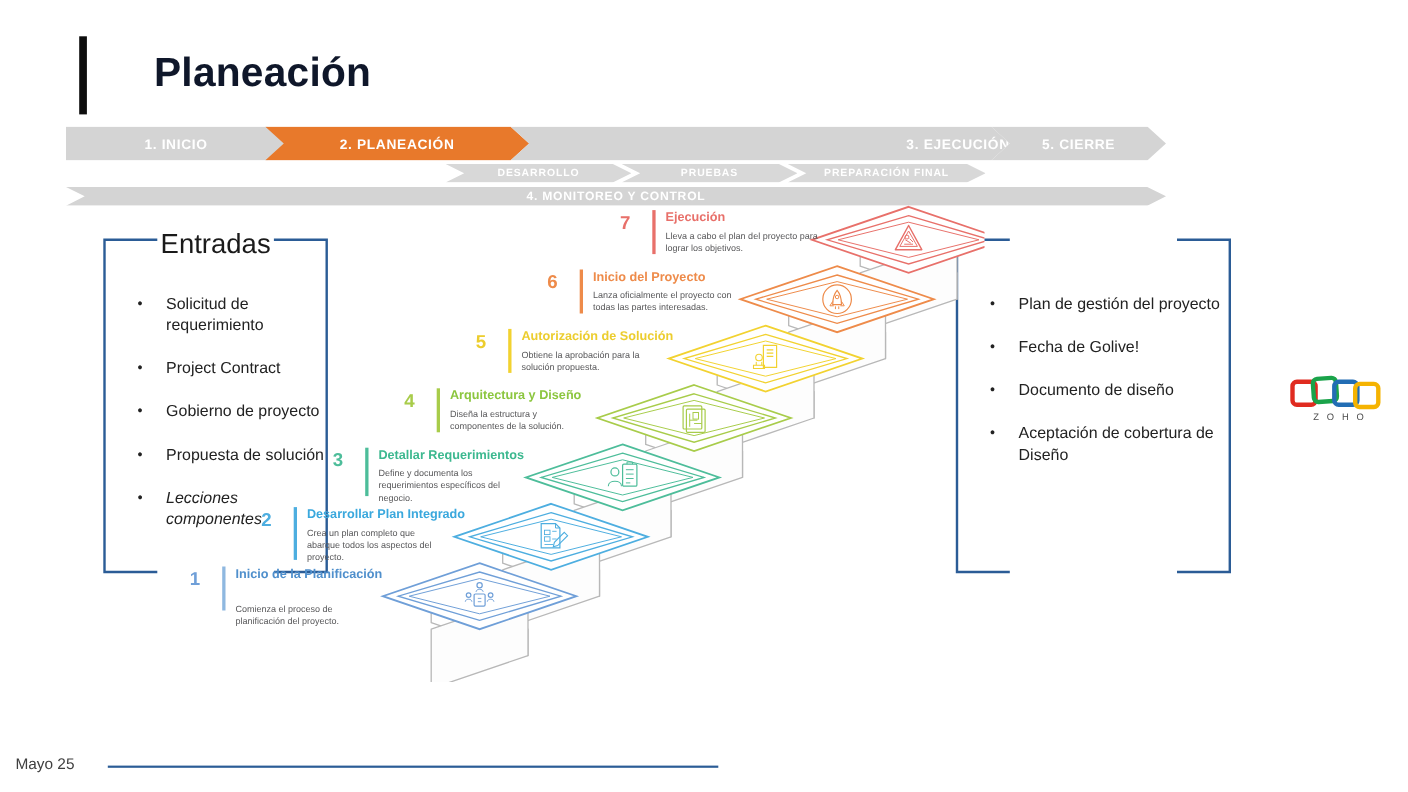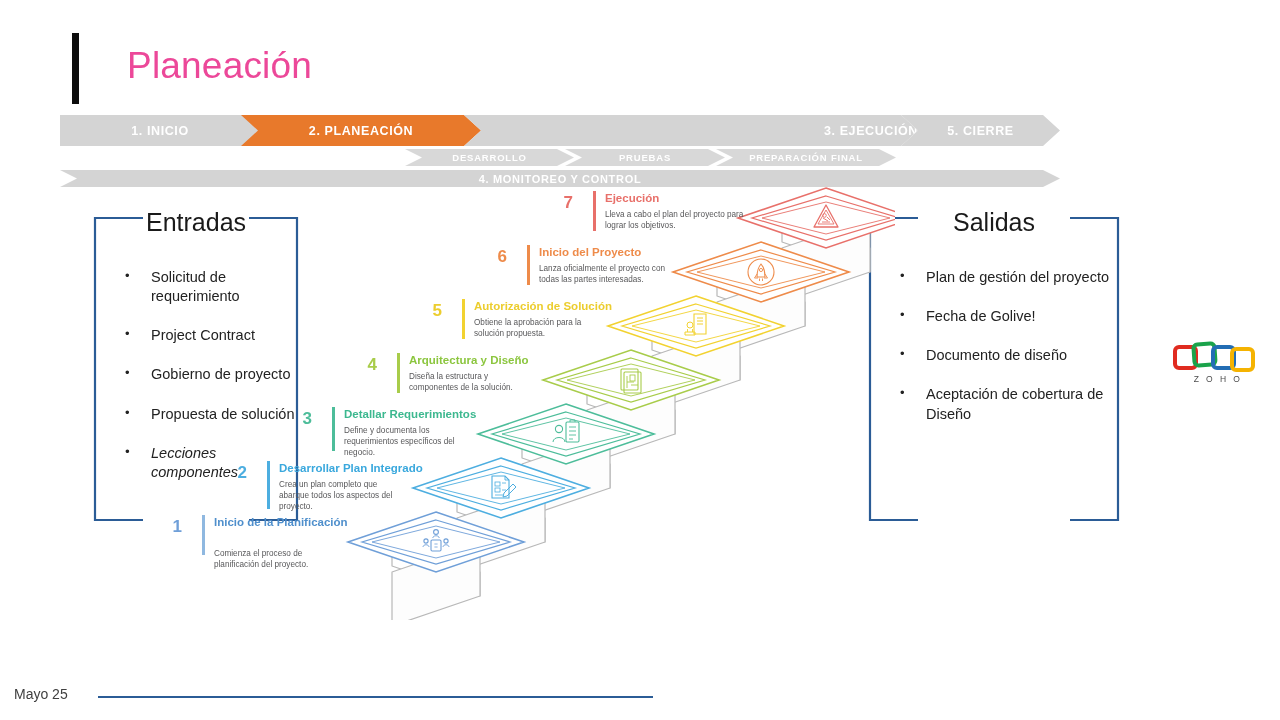--- a/index.html
+++ b/index.html
@@ -12,22 +12,22 @@
     position:relative;
   }
   .slide{position:absolute;left:0;top:0;width:1280px;height:720px;}
 
   
   #title-bar{
     position:absolute;left:72px;top:33px;width:7px;height:71px;
     background:#0d0d0d;
   }
   #page-title{
-    position:absolute;left:127px;top:45px;
-    font-size:37px;color:#ec4899;font-weight:400;
+    position:absolute;left:140px;top:45px;
+    font-size:37px;color:#0f172a;font-weight:700;
     letter-spacing:0.2px;white-space:nowrap;
   }
 
   
   #phase-band{position:absolute;left:60px;top:115px;width:1000px;height:68px;}
 
   .chev{
     position:absolute;
     display:flex;align-items:center;justify-content:center;
     color:#ffffff;font-weight:bold;
@@ -157,21 +157,20 @@
       <li>Propuesta de solución</li>
       <li class="ital">Lecciones componentes</li>
     </ul>
   </div>
 
   <div class="panel" id="panel-salidas">
     <svg class="bracket" width="268" height="322" viewBox="0 0 268 322">
       <path d="M 58 10 L 10 10 L 10 312 L 58 312" fill="none" stroke="#2b5c96" stroke-width="2.2"></path>
       <path d="M 210 10 L 258 10 L 258 312 L 210 312" fill="none" stroke="#2b5c96" stroke-width="2.2"></path>
     </svg>
-    <h2>Salidas</h2>
     <ul>
       <li>Plan de gestión del proyecto</li>
       <li>Fecha de Golive!</li>
       <li>Documento de diseño</li>
       <li>Aceptación de cobertura de Diseño</li>
     </ul>
   </div>
 
   <div id="staircase">
 

